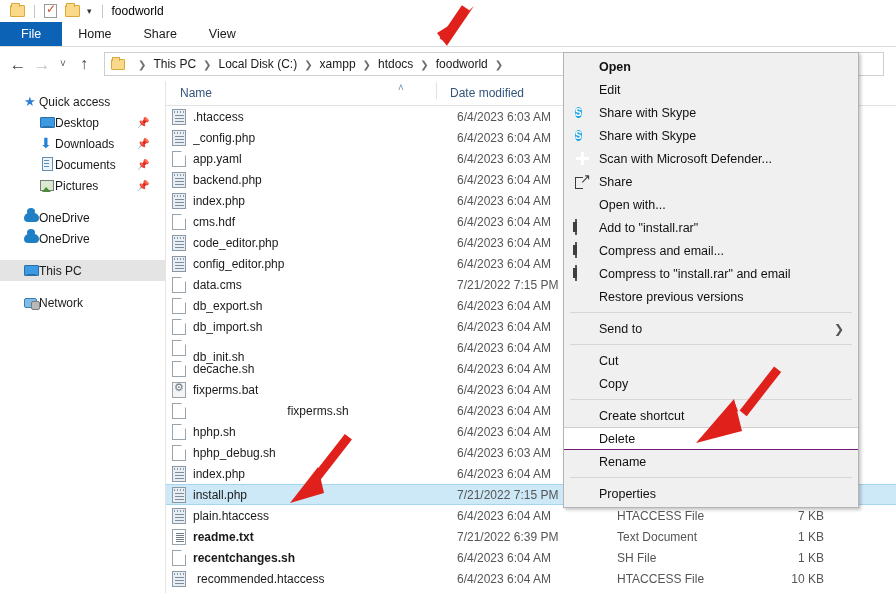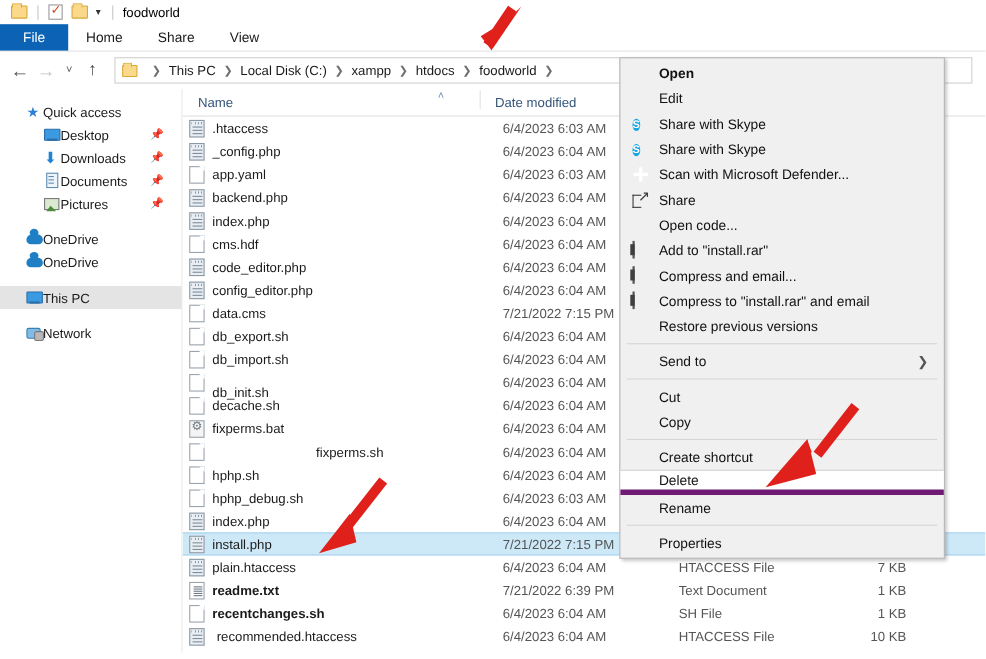--- a/index.html
+++ b/index.html
@@ -186,21 +186,21 @@
 
   
   .ctxmenu {
     position:absolute; left:563px; top:52px; width:296px;
     background:#f0f0f0; border:1px solid #b4b4b4;
     box-shadow:2px 2px 3px rgba(0,0,0,.22);
     padding:2px 0; z-index:40;
   }
   .mi { height:23px; display:flex; align-items:center; font-size:12.5px; color:#111; position:relative; }
   .mi.bold { font-weight:bold; }
-  .mi.hover { background:#ffffff; border-top:1px solid #cfcfcf; border-bottom:5px solid #701a75; }
+  .mi.hover { background:#ffffff; border-top:1px solid #cfcfcf; border-bottom:1px solid #701a75; }
   .mi .mlbl { margin-left:0; }
   .mi .micon { width:16px; height:16px; margin-left:11px; margin-right:8px; flex:none; position:relative; }
   .mi .noicon { width:16px; margin-left:11px; margin-right:8px; flex:none; }
   .submark { position:absolute; right:14px; font-size:12px; color:#555; }
   .msep { height:1px; background:#d6d6d6; margin:4px 6px 4px 6px; }
 
   .sk { width:15px;height:15px;border-radius:50%;background:#19a5e4;color:#fff;
         font-size:10px;font-weight:bold;text-align:center;line-height:15px; }
   .def { width:15px;height:15px;background:#1b72c4;position:relative; }
   .def::after{ content:""; position:absolute; left:6px; top:1px; width:3px; height:13px; background:#fff; }
@@ -516,21 +516,21 @@
       <div class="mi">
         <span class="micon"><span class="def"></span></span>
         <span class="mlbl">Scan with Microsoft Defender...</span>
       </div>
       <div class="mi">
         <span class="micon"><span class="shr"></span></span>
         <span class="mlbl">Share</span>
       </div>
       <div class="mi">
         <span class="noicon"></span>
-        <span class="mlbl">Open code...</span>
+        <span class="mlbl">Open with...</span>
       </div>
       <div class="mi">
         <span class="micon"><span class="rar"></span></span>
         <span class="mlbl">Add to "install.rar"</span>
       </div>
       <div class="mi">
         <span class="micon"><span class="rar"></span></span>
         <span class="mlbl">Compress and email...</span>
       </div>
       <div class="mi">

